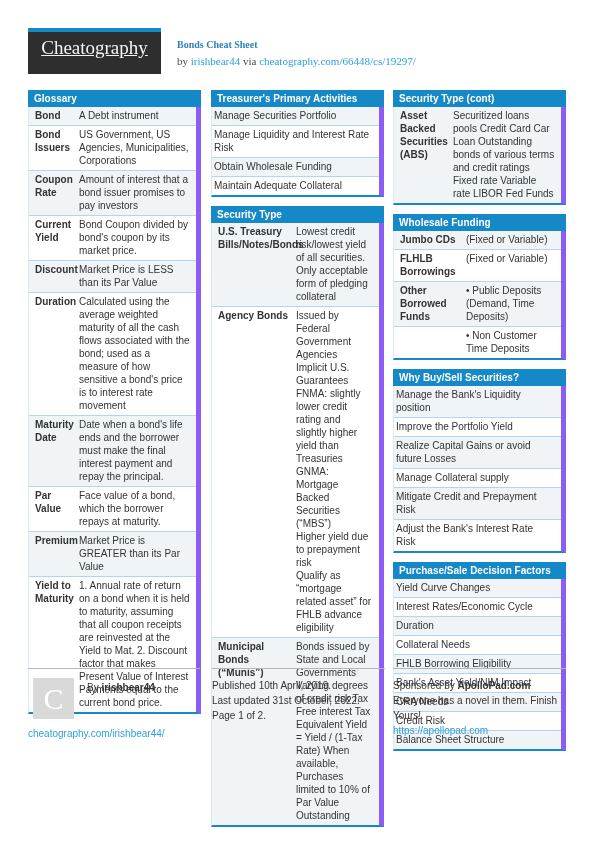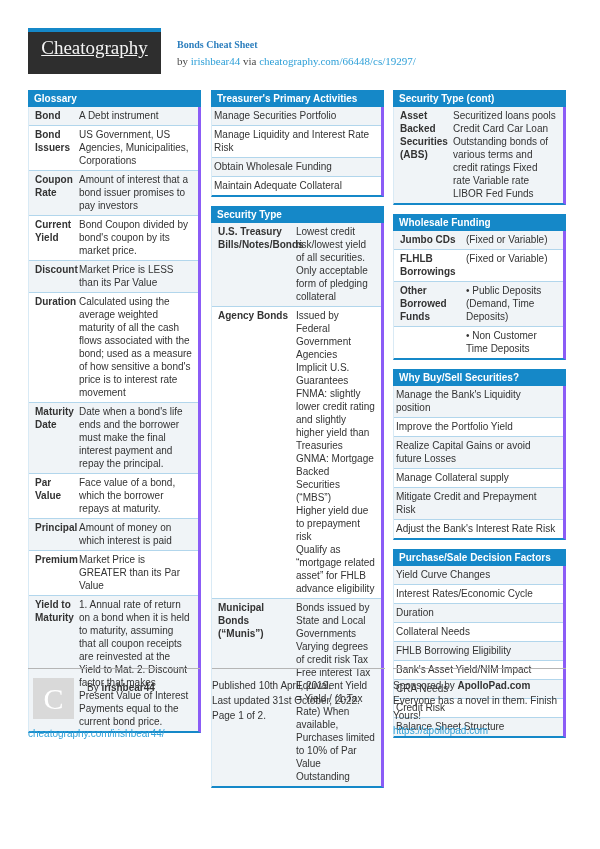--- a/index.html
+++ b/index.html
@@ -28,21 +28,21 @@
   .byline a { color:#2fa0d8; text-decoration:none; cursor:pointer; }
   
   .col { position:absolute; top:90px; width:173px; }
   .col1 { left:28px; } .col2 { left:211px; } .col3 { left:393px; }
   .card { margin-bottom:9px; }
   .card-title {
     background:#1588c8; color:#fff; font-weight:700; font-size:10px;
     padding:3px 6px; line-height:11px;
   }
   .card-body {
-    border-left:1px solid #d9eaf5; border-right:3px solid #8b5cf6;
+    border-left:1px solid #d9eaf5; border-right:5px solid #8b5cf6;
     border-bottom:2px solid #1588c8; background:#fff;
   }
   .row { display:flex; }
   .row + .row { border-top:1px solid #b2d6ec;justify-content:space-between; }
   .row:nth-child(odd) { background:#f0f4f7; }
   .term { font-weight:700; padding:2px 2px 3px 6px; flex:0 0 auto; }
   .t44 { width:48px; } .t76 { width:82px; } .t50 { width:57px; } .t64 { width:70px; }
   .def { flex:1; padding:2px 6px 3px 2px; white-space:pre-line; }
   .list .def { }
   
@@ -113,24 +113,20 @@
         </div>
         <div class="row">
           <div class="term t44">Maturity Date</div>
           <div class="def">Date when a bond's life ends and the borrower must make the final interest payment and repay the principal.</div>
         </div>
         <div class="row">
           <div class="term t44">Par Value</div>
           <div class="def">Face value of a bond, which the borrower repays at maturity.</div>
         </div>
         <div class="row">
-          <div class="term t44">Principal</div>
-          <div class="def">Amount of money on which interest is paid</div>
-        </div>
-        <div class="row">
           <div class="term t44">Premium</div>
           <div class="def">Market Price is GREATER than its Par Value</div>
         </div>
         <div class="row">
           <div class="term t44">Yield to Maturity</div>
           <div class="def">1. Annual rate of return on a bond when it is held to maturity, assuming that all coupon receipts are reinvested at the Yield to Mat. 2. Discount factor that makes Present Value of Interest Payments equal to the current bond price.</div>
         </div>
       </div>
     </section>
   </div>

